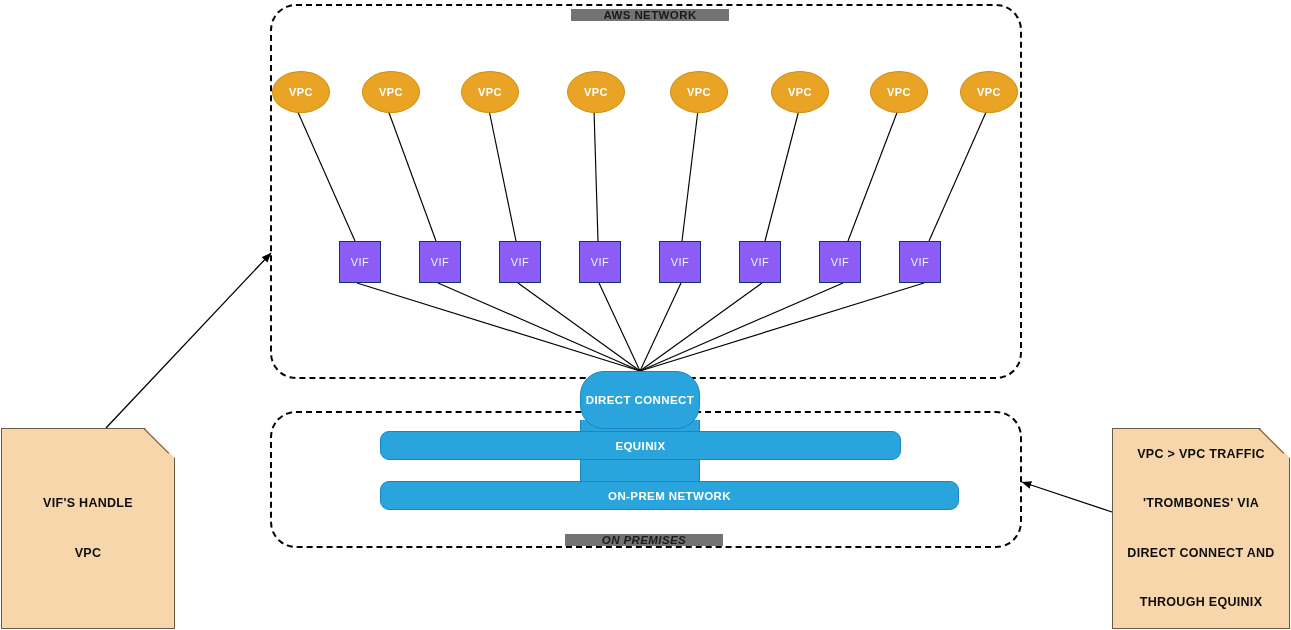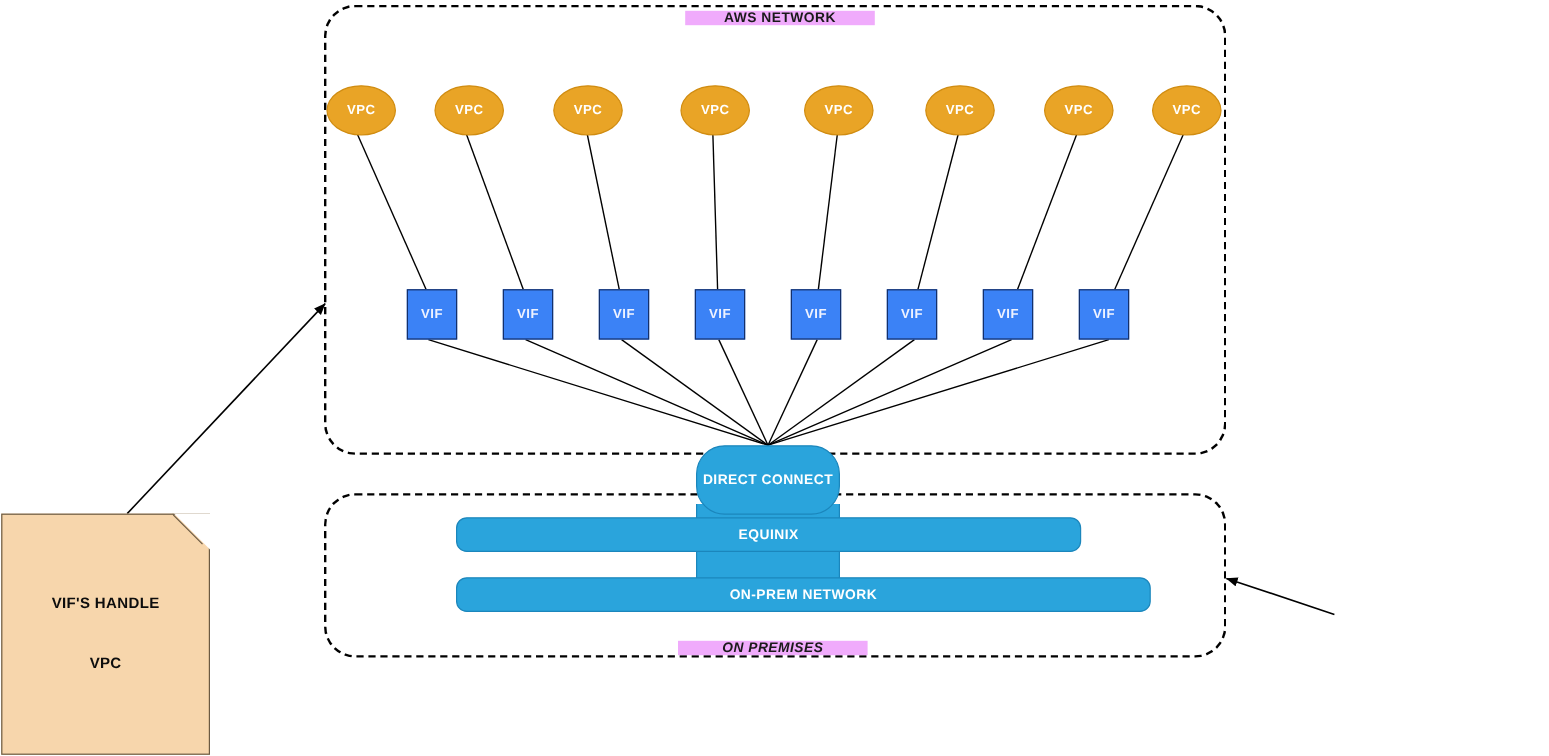--- a/index.html
+++ b/index.html
@@ -32,21 +32,21 @@
     border-radius: 26px;
   }
   .region-label {
     position: absolute;
     font-size: 11.5px;
     font-weight: 700;
     letter-spacing: 0.4px;
     color: #1a1a1a;
     white-space: nowrap;
     text-align: center;
-    background: #f0abfc;
+    background: #737373;
     padding: 0 4px;
   }
   
   .vpc {
     position: absolute;
     width: 58px;
     height: 42px;
     box-sizing: border-box;
     border-radius: 50%;
     background: #E9A426;
@@ -58,25 +58,25 @@
     display: flex;
     align-items: center;
     justify-content: center;
   }
   
   .vif {
     position: absolute;
     width: 42px;
     height: 42px;
     box-sizing: border-box;
-    background: #3b82f6;
+    background: #8b5cf6;
     border: 1.6px solid #14306b;
     color: #eef2ff;
     font-size: 11px;
-    font-weight: 700;
+    font-weight: 400;
     letter-spacing: 0.4px;
     display: flex;
     align-items: center;
     justify-content: center;
   }
   
   .blueblock {
     position: absolute;
     box-sizing: border-box;
     background: #2AA4DC;
@@ -262,14 +262,22 @@
     <span>ON-PREM NETWORK</span>
   </div>
 
   <div class="note" style="left:1px; top:428px; width:174px; height:201px;">
     <div class="note-fold"></div>
     <div class="note-fold-edge"></div>
     <span class="note-line">VIF'S HANDLE</span>
     <span class="note-line">VPC</span>
   </div>
 
+  <div class="note" style="left:1112px; top:428px; width:178px; height:201px;">
+    <div class="note-fold"></div>
+    <div class="note-fold-edge"></div>
+    <span class="note-line">VPC &gt; VPC TRAFFIC</span>
+    <span class="note-line">'TROMBONES' VIA</span>
+    <span class="note-line">DIRECT CONNECT AND</span>
+    <span class="note-line">THROUGH EQUINIX</span>
+  </div>
 
 </div>
 
 </body></html>

